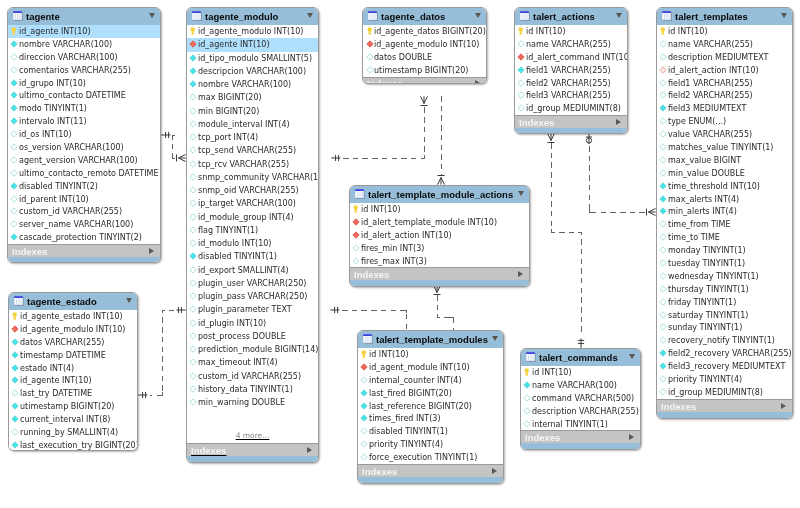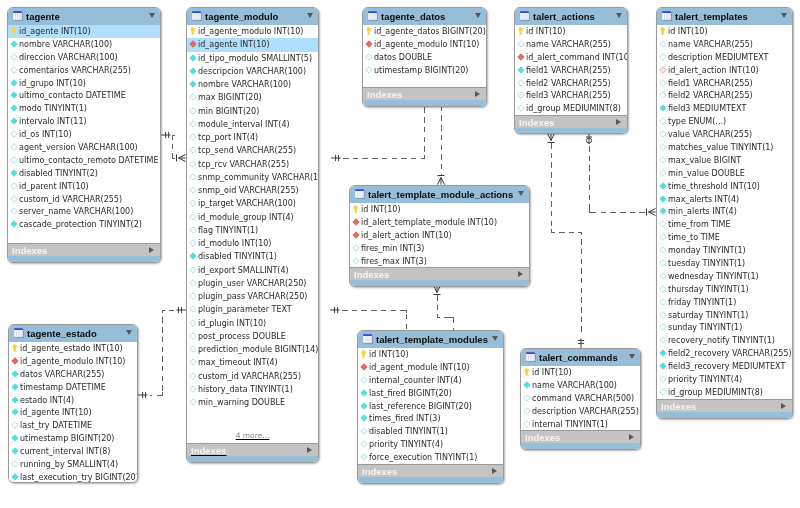--- a/index.html
+++ b/index.html
@@ -189,20 +189,26 @@
         <div class="row" style="height:12.9px">
           <span class="ricon"><svg viewBox="0 0 16 16" width="8" height="8">
               <path d="M8 1.6 L14.4 8 L8 14.4 L1.6 8 Z" fill="#ffffff" stroke="#8fd6da" stroke-width="1.5"></path>
             </svg></span>
           <span class="rtxt">id_os INT(10)</span>
         </div>
         <div class="row" style="height:12.9px">
           <span class="ricon"><svg viewBox="0 0 16 16" width="8" height="8">
               <path d="M8 1.6 L14.4 8 L8 14.4 L1.6 8 Z" fill="#ffffff" stroke="#8fd6da" stroke-width="1.5"></path>
             </svg></span>
+          <span class="rtxt">os_version VARCHAR(100)</span>
+        </div>
+        <div class="row" style="height:12.9px">
+          <span class="ricon"><svg viewBox="0 0 16 16" width="8" height="8">
+              <path d="M8 1.6 L14.4 8 L8 14.4 L1.6 8 Z" fill="#ffffff" stroke="#8fd6da" stroke-width="1.5"></path>
+            </svg></span>
           <span class="rtxt">agent_version VARCHAR(100)</span>
         </div>
         <div class="row" style="height:12.9px">
           <span class="ricon"><svg viewBox="0 0 16 16" width="8" height="8">
               <path d="M8 1.6 L14.4 8 L8 14.4 L1.6 8 Z" fill="#ffffff" stroke="#8fd6da" stroke-width="1.5"></path>
             </svg></span>
           <span class="rtxt">ultimo_contacto_remoto DATETIME</span>
         </div>
         <div class="row" style="height:12.9px">
           <span class="ricon"><svg viewBox="0 0 16 16" width="8" height="8">
@@ -432,21 +438,21 @@
         </div>
       </div>
       <div class="spacer"></div>
       <div class="more">4 more...</div>
       <div class="idx">
         <span class="idxlbl">Indexes</span>
         <span class="idxarrow"></span>
       </div>
       <div class="foot"></div>
     </div>
-    <div class="tbl" style="left: 362px; top: 7px; width: 125px; height: 100px;">
+    <div class="tbl" style="left: 362px; top: 7px; width: 125px; height: 77px; text-align: center;">
       <div class="thead">
         <span class="ticon"><svg viewBox="0 0 20 20" width="10" height="10">
             <rect x="0" y="0" width="18" height="18" fill="#fdfeff"></rect>
             <rect x="0" y="0" width="18" height="4" fill="#3b41e4"></rect>
             <path d="M5 4.6 L5 16.6 M8.5 4.6 L8.5 16.6 M12 4.6 L12 16.6 M15.5 4.6 L15.5 16.6" stroke="#c6d3ee" stroke-width="1.5"></path>
             <rect x="0" y="0" width="18" height="18" fill="none" stroke="#97a6c0" stroke-width="1"></rect>
             <path d="M2 19.3 L19.3 19.3 L19.3 2.5" stroke="#6c7d9a" stroke-width="1.5" fill="none" opacity="0.75"></path>
           </svg></span>
         <span class="tname">tagente_datos</span>
         <span class="tcaret"></span>
@@ -790,21 +796,21 @@
           <span class="rtxt">fires_max INT(3)</span>
         </div>
       </div>
       <div class="spacer"></div>
       <div class="idx">
         <span class="idxlbl">Indexes</span>
         <span class="idxarrow"></span>
       </div>
       <div class="foot"></div>
     </div>
-    <div class="tbl" style="left: 8px; top: 292px; width: 130px; height: 159px; margin-top: 32px;">
+    <div class="tbl" style="left: 8px; top: 292px; width: 130px; height: 159px;">
       <div class="thead">
         <span class="ticon"><svg viewBox="0 0 20 20" width="10" height="10">
             <rect x="0" y="0" width="18" height="18" fill="#fdfeff"></rect>
             <rect x="0" y="0" width="18" height="4" fill="#3b41e4"></rect>
             <path d="M5 4.6 L5 16.6 M8.5 4.6 L8.5 16.6 M12 4.6 L12 16.6 M15.5 4.6 L15.5 16.6" stroke="#c6d3ee" stroke-width="1.5"></path>
             <rect x="0" y="0" width="18" height="18" fill="none" stroke="#97a6c0" stroke-width="1"></rect>
             <path d="M2 19.3 L19.3 19.3 L19.3 2.5" stroke="#6c7d9a" stroke-width="1.5" fill="none" opacity="0.75"></path>
           </svg></span>
         <span class="tname">tagente_estado</span>
         <span class="tcaret"></span>

